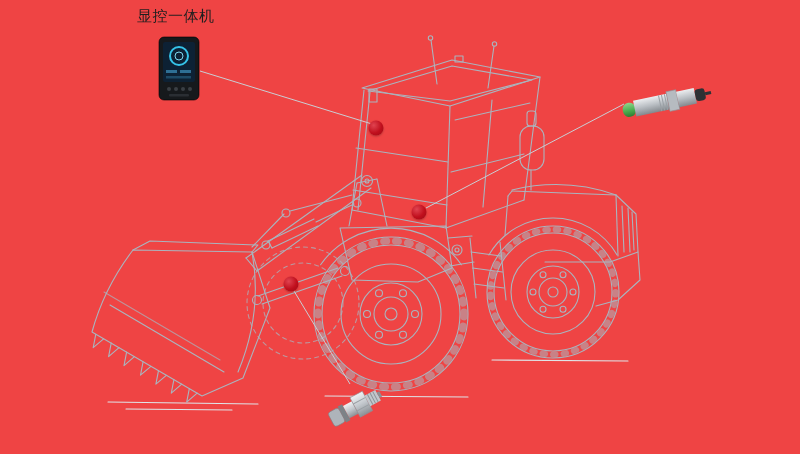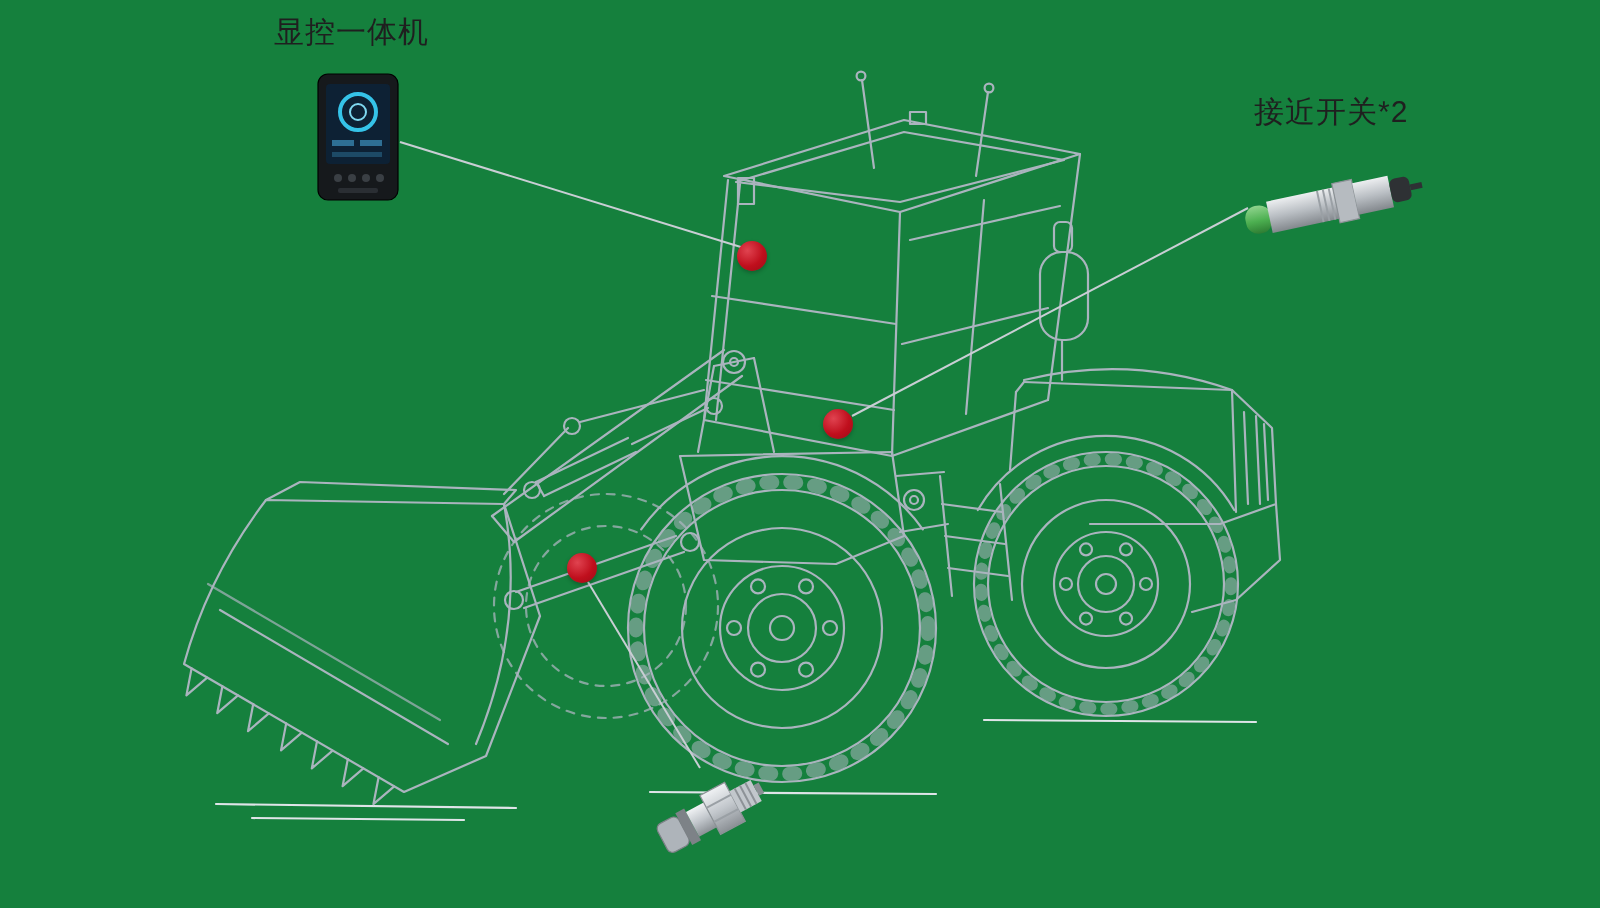--- a/index.html
+++ b/index.html
@@ -1,21 +1,21 @@
 <!DOCTYPE html>
 <html><head>
 <meta charset="utf-8">
 <style>
   * { box-sizing: border-box; }
   html, body { margin: 0; padding: 0; background: #ffffff; }
   .stage {
     position: relative;
     width: 800px;
     height: 454px;
-    background: #15803d;
+    background: #ef4444;
     overflow: hidden;
     font-family: "Liberation Sans", "DejaVu Sans", sans-serif;
   }
   .loader-svg, .overlay-svg { position: absolute; left: 0; top: 0; }
   .overlay-svg { pointer-events: none; }
   .marker {
     position: absolute;
     width: 15px; height: 15px;
     border-radius: 50%;
     transform: translate(-50%, -50%);
@@ -262,16 +262,15 @@
           <line x1="49" y1="20" x2="49" y2="32"></line>
           <line x1="52" y1="20" x2="52" y2="32"></line>
         </g>
         <rect x="55" y="23" width="3" height="6" fill="#8b9095"></rect>
       </g>
     </svg>
   </div>
 
   <div class="label" style="left:137px; top:7px">显控一体机</div>
 
-  <div class="label" style="left:627px; top:47px">接近开关*2</div>
 
 
 </div>
 
 </body></html>

